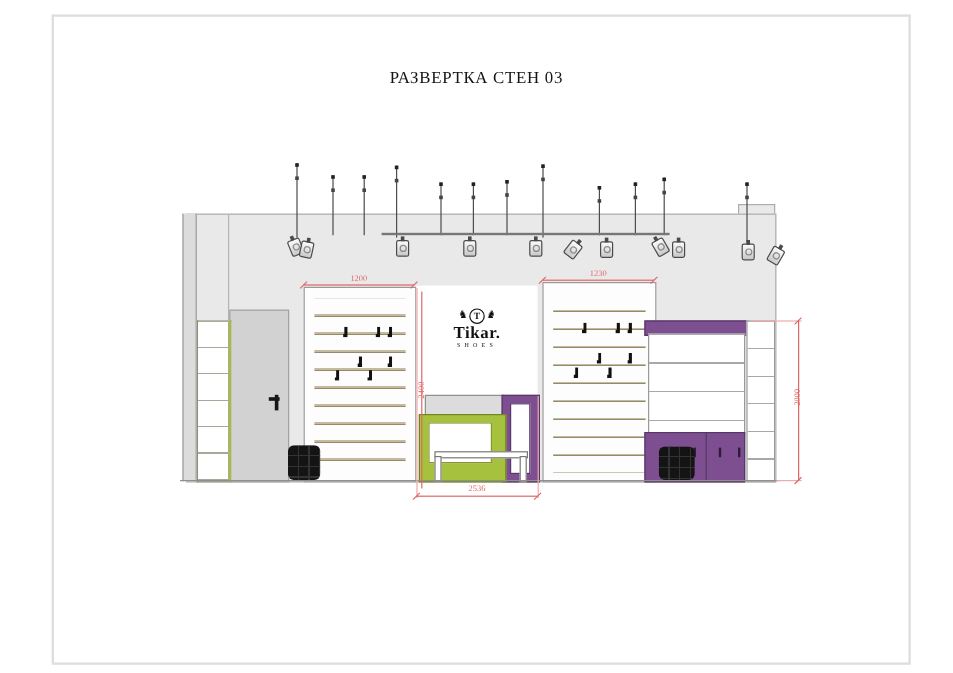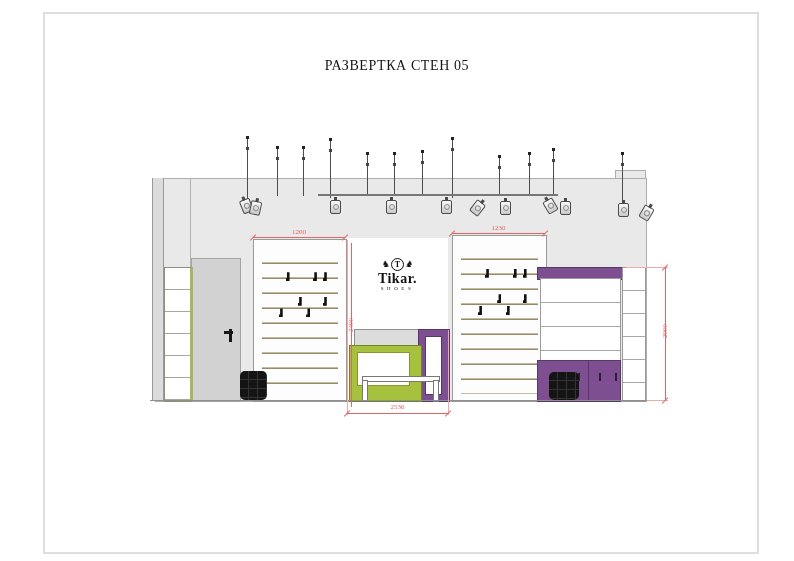--- a/index.html
+++ b/index.html
@@ -95,21 +95,21 @@
   #watermark{left:0;right:0;top:402px;text-align:center;
     font-family:"Liberation Sans",sans-serif;font-size:63px;color:#d9d9d9;
     letter-spacing:0;white-space:nowrap;}
 </style>
 </head>
 <body>
 
 <div id="stage">
 
   <div class="abs" id="frame"></div>
-  <div class="abs" id="title">РАЗВЕРТКА СТЕН 05</div>
+  <div class="abs" id="title">РАЗВЕРТКА СТЕН 03</div>
 
 
   <div class="abs" id="ceiling-step"></div>
   <div class="abs" id="wall"></div>
   <div class="abs" id="left-strip"></div>
   <div class="abs" id="wall-div"></div>
 
   <div class="abs" id="door"></div>
   <div class="abs" id="door-handle"></div>
 

